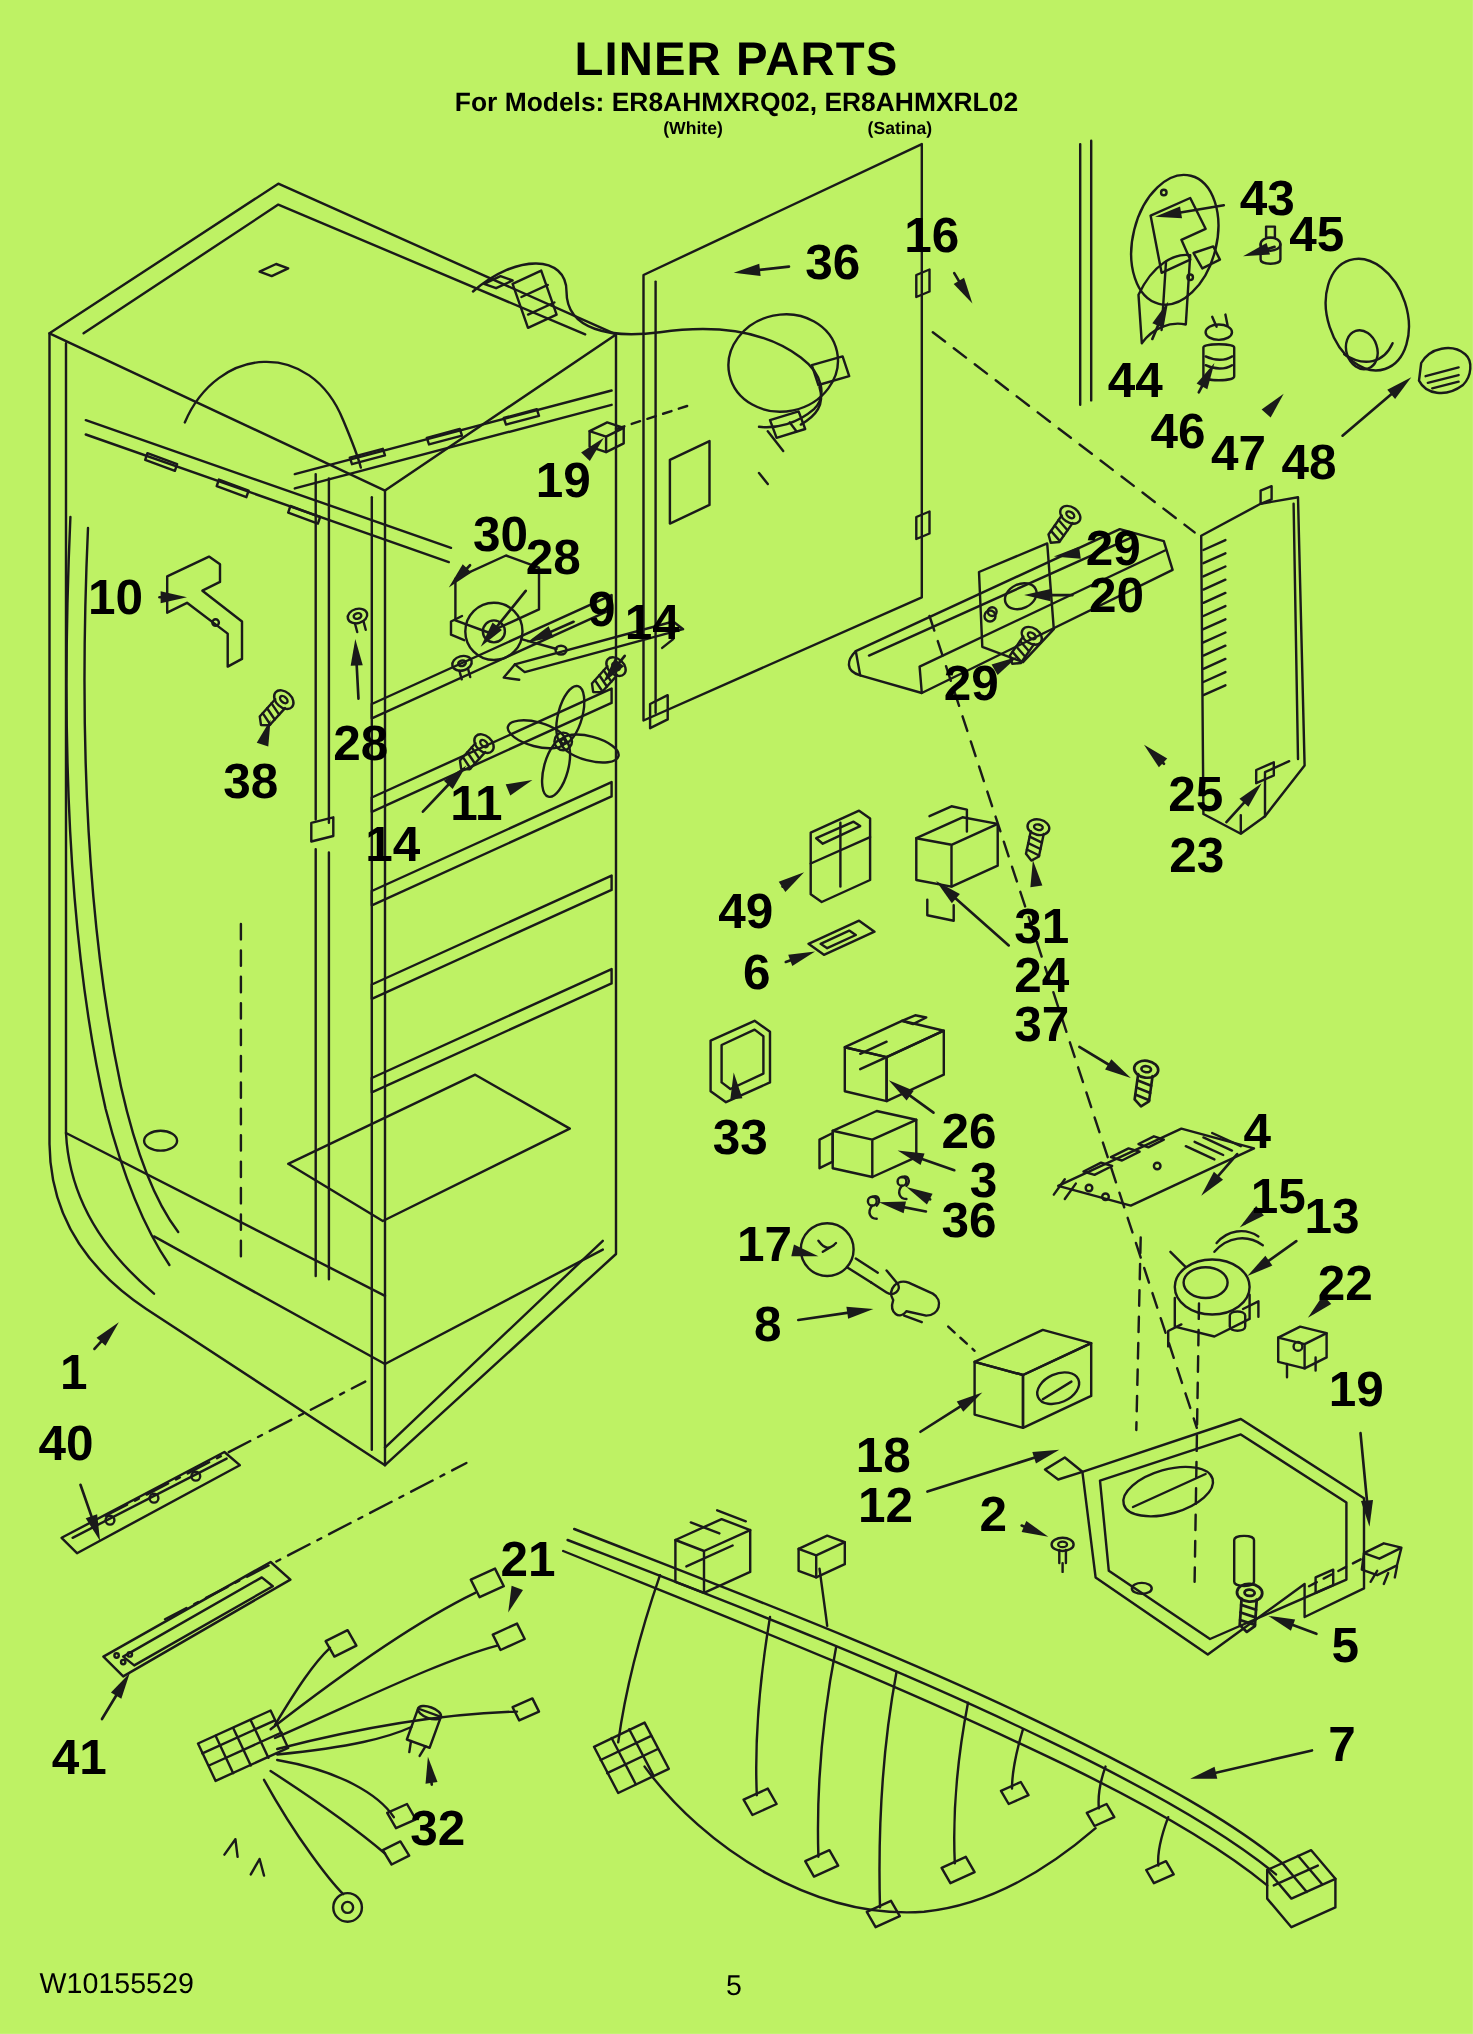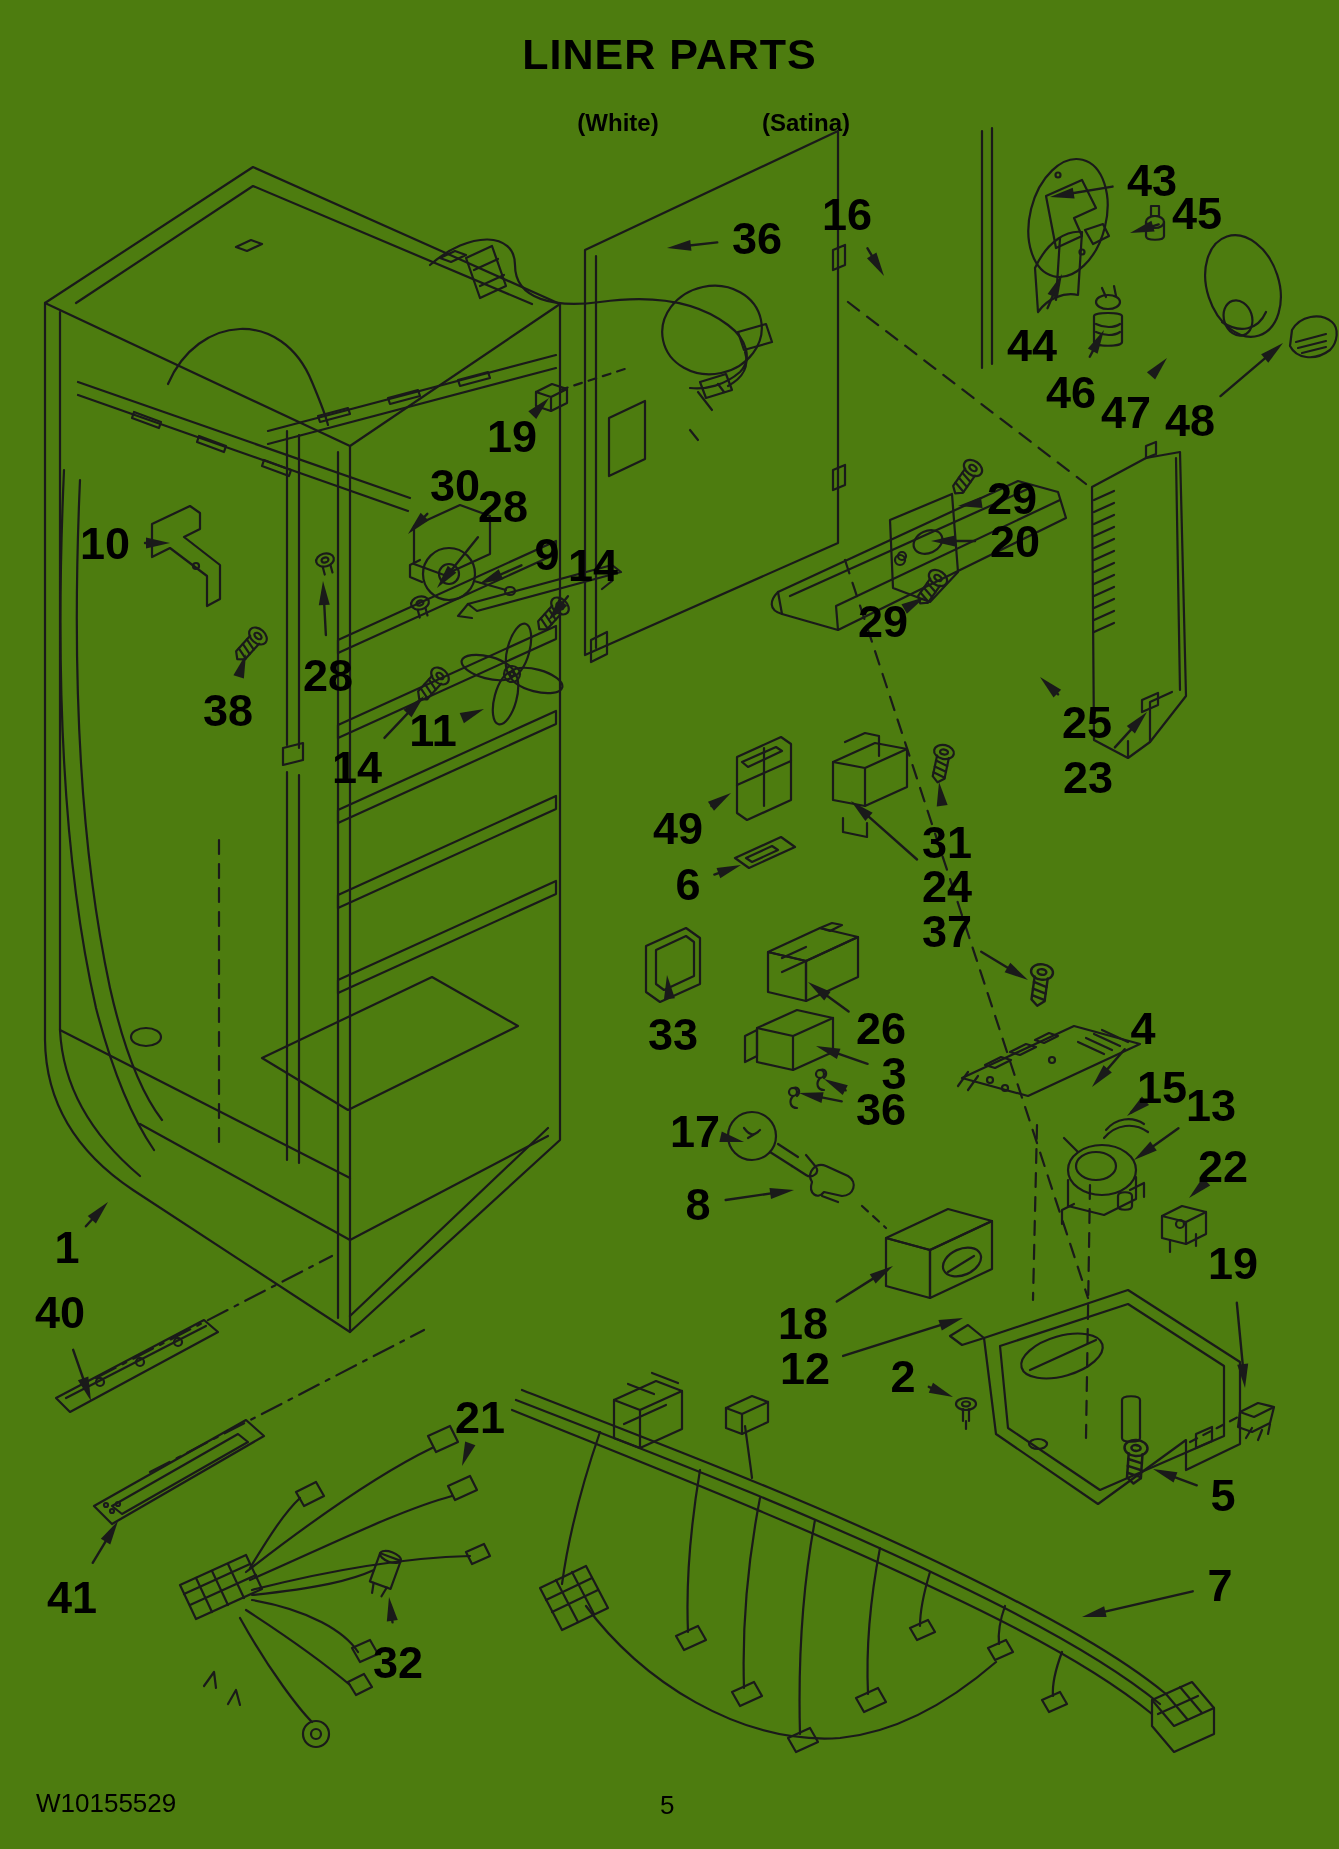--- a/index.html
+++ b/index.html
@@ -1,23 +1,23 @@
 <!DOCTYPE html>
 <html><head>
 <meta charset="utf-8">
 <style>
   html,body{margin:0;padding:0;background:#fff;}
-  .page{position:relative;width:1339px;height:1849px;background:#4d7c0f;
+  .page{position:relative;width:1339px;height:1849px;background:#bef264;
         font-family:"Liberation Sans",sans-serif;color:#000;overflow:hidden;}
   .title{position:absolute;top:30px;left:0;right:0;margin:0;text-align:center;
          font-size:43px;font-weight:bold;letter-spacing:1px;}
   .models{position:absolute;top:80px;left:0;right:0;text-align:center;
           font-size:24px;font-weight:bold;}
   .finish{position:absolute;top:109px;transform:translateX(-50%);
-          font-size:24px;font-weight:bold;}
+          font-size:16px;font-weight:bold;margin-left:12px;}
   .finish-left{left:618px;}
   .finish-right{left:806px;}
   #diagram-svg{position:absolute;left:0;top:0;}
   #callout-layer{position:absolute;left:0;top:0;width:100%;height:100%;pointer-events:none;}
   .callout{position:absolute;transform:translate(-50%,-50%);
            font-size:45px;font-weight:bold;line-height:1;white-space:nowrap;}
   .doc-number{position:absolute;left:36px;top:1788px;font-size:26px;}
   .page-number{position:absolute;left:660px;top:1790px;font-size:26px;}
   .ink{stroke:#1a1a1a;fill:none;stroke-width:2.2;stroke-linecap:round;stroke-linejoin:round;}
   .dash{stroke-dasharray:14 10;}
@@ -25,20 +25,21 @@
   .dashdot{stroke-dasharray:22 8 4 8;}
   .leader{stroke:#1a1a1a;stroke-width:2.4;}
   .ah{fill:#1a1a1a;stroke:none;}
 </style>
 </head>
 <body>
 
 <div class="page">
 
   <h1 class="title">LINER PARTS</h1>
+  <div class="models">For Models: ER8AHMXRQ02, ER8AHMXRL02</div>
   <span class="finish finish-left">(White)</span>
   <span class="finish finish-right">(Satina)</span>
 
   <svg id="diagram-svg" width="1339" height="1849" viewBox="0 0 1339 1849">
     <defs>
       <g id="sym-screw">
         <ellipse cx="0" cy="0" rx="10" ry="7"></ellipse>
         <ellipse cx="0" cy="0" rx="4" ry="2.5"></ellipse>
         <path d="M-6,5 L-6,26 M6,5 L6,26 M-6,26 L0,31 L6,26"></path>
         <path d="M-6,10 L6,13 M-6,16 L6,19 M-6,22 L6,25"></path>

